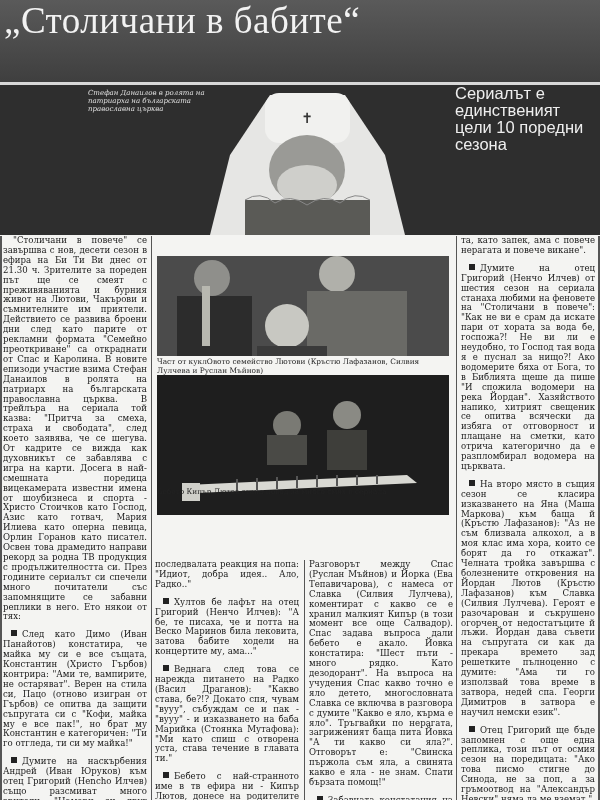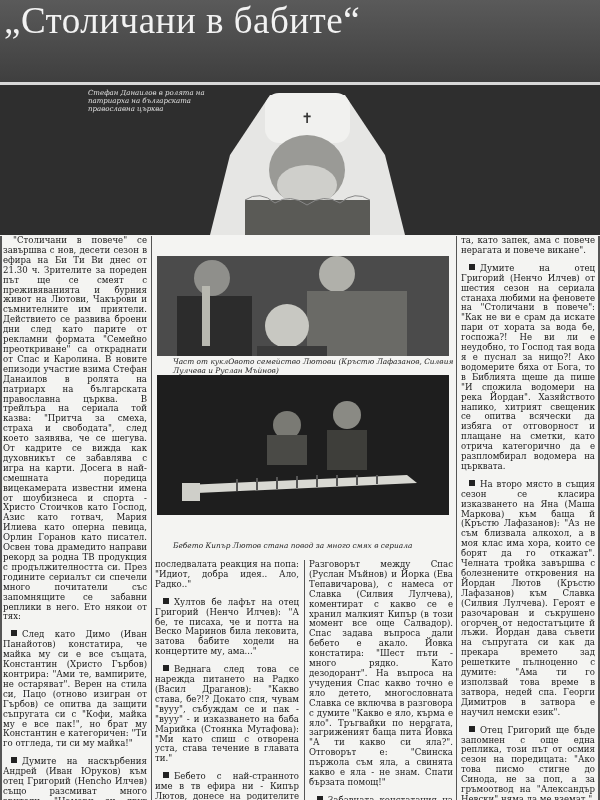--- a/index.html
+++ b/index.html
@@ -16,23 +16,23 @@
   .col p.bullet { text-indent:0; }
   .bullet-mark { display:inline-block; width:6px; height:6px; background:#222; margin:0 5px 1px 8px; }
   .col-1 { left:3px; top:236px; width:144px; }
   .col-2 { left:155px; top:560px; width:144px; }
   .col-3 { left:309px; top:560px; width:144px; }
   .col-4 { left:461px; top:236px; width:134px; }
   .vrule { position:absolute; width:1px; background:#555; }
   .img-box { position:absolute; left:157px; width:292px; background:#3a3a3a; overflow:hidden; }
   .img-1 { top:256px; height:100px; }
   .img-2 { top:375px; height:140px; background:#1f1f1f; }
-  .img-caption { position:absolute; left:157px; width:292px; font-style:italic; font-size:7.4px; line-height:8.5px; color:#222;margin-left:16px; }
+  .img-caption { position:absolute; left:157px; width:292px; font-size:7.4px; line-height:8.5px; color:#222; }
   .cap-1 { top:358px; }
-  .cap-2 { top:542px; }
+  .cap-2 { top:488px; }
   .frame-left { position:absolute; left:0; top:236px; width:2px; height:564px; background:#555; }
   .frame-right { position:absolute; right:0; top:236px; width:2px; height:564px; background:#555; }
 </style>
 </head>
 <body>
 
 <div class="header">
   <h1 class="title">
     <span>„Столичани в бабите“</span><br>
   </h1>
@@ -43,20 +43,21 @@
   <div class="photo-caption">Стефан Данаилов в ролята на патриарха на българската православна църква</div>
   <svg class="patriarch" viewBox="0 0 310 150">
     <polygon points="60,150 80,70 120,10 195,10 235,70 255,150" fill="#e6e6e4"></polygon>
     <rect x="115" y="8" width="85" height="50" rx="14" fill="#f1f1ef"></rect>
     <text x="157" y="38" text-anchor="middle" font-size="14" fill="#333">✝</text>
     <ellipse cx="157" cy="85" rx="38" ry="35" fill="#9a9a96"></ellipse>
     <ellipse cx="157" cy="100" rx="30" ry="20" fill="#cfcfcb"></ellipse>
     <rect x="95" y="115" width="125" height="35" fill="#5a5a56"></rect>
     <path d="M95,115 Q110,105 125,118 Q140,108 157,120 Q174,108 190,118 Q205,105 220,115" stroke="#888" fill="none"></path>
   </svg>
+  <div class="sidebar-quote">Сериалът е единственият цели 10 поредни сезона</div>
 </div>
 
 <div class="frame-left"></div>
 <div class="frame-right"></div>
 
 <div class="col col-1">
   <p>"Столичани в повече" се завършва с нов, десети сезон в ефира на Би Ти Ви днес от 21.30 ч. Зрителите за пореден път ще се смеят с преживяванията и бурния живот на Лютови, Чакърови и съмнителните им приятели. Действието се развива броени дни след като парите от рекламни формата "Семейно преоткриване" са откраднати от Спас и Каролина. В новите епизоди участие взима Стефан Данаилов в ролята на патриарх на българската православна църква. В трейлъра на сериала той казва: "Притча за смеха, страха и свободата", след което заявява, че се шегува. От кадрите се вижда как духовникът се забавлява с игра на карти. Досега в най-смешната поредица вицекамерата известни имена от шоубизнеса и спорта - Христо Стоичков като Господ, Азис като готвач, Мария Илиева като оперна певица, Орлин Горанов като писател. Освен това драмедито направи рекорд за родна ТВ продукция с продължителността си. През годините сериалът си спечели много почитатели със запомнящите се забавни реплики в него. Ето някои от тях:</p>
   <p class="bullet"><span class="bullet-mark"></span><span>След като Димо (Иван Панайотов) констатира, че майка му си е все същата, Константин (Христо Гърбов) контрира: "Ами те, вампирите, не остаряват". Верен на стила си, Пацо (отново изигран от Гърбов) се опитва да защити съпругата си с "Кофи, майка му е все пак!", но брат му Константин е категоричен: "Ти го отгледа, ти си му майка!"</span></p>
   <p class="bullet"><span class="bullet-mark"></span><span>Думите на наскърбения Андрей (Иван Юруков) към отец Григорий (Нencho Илчев) също разсмиват много зрители: "Намери си друг идиот да ти се връзва на акъла" - и</span></p>
 </div>

